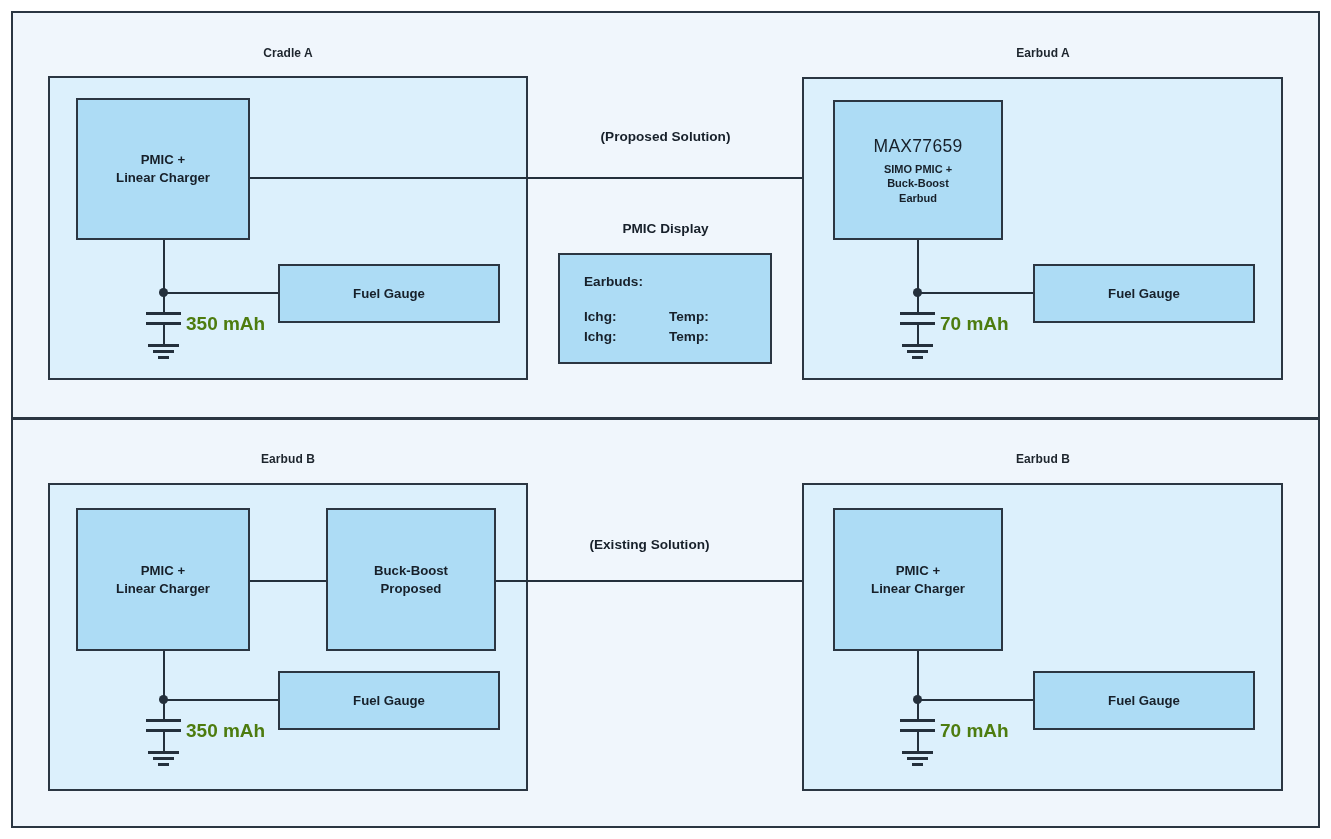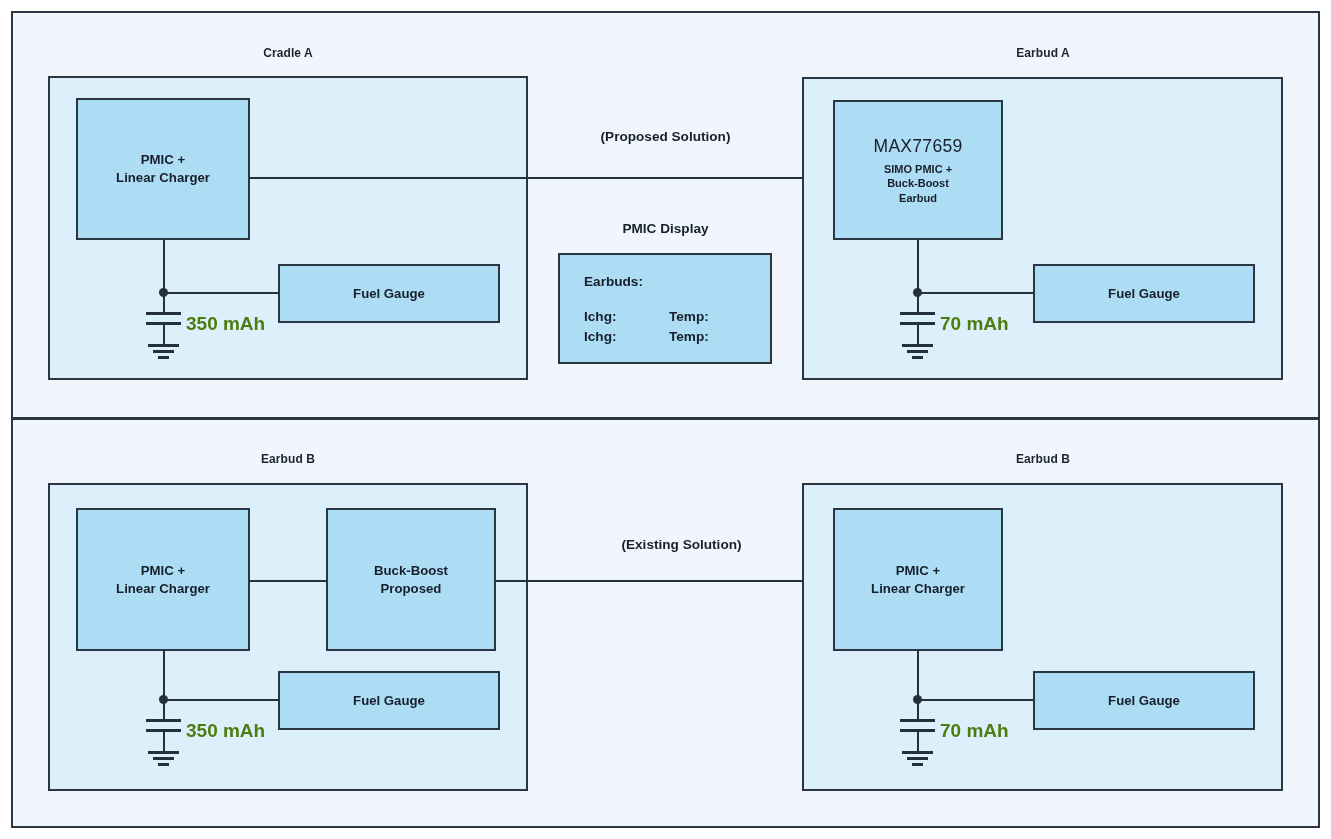--- a/index.html
+++ b/index.html
@@ -166,21 +166,21 @@
 
   <div class="blk" style="left:326px;top:508px;width:170px;height:143px;">
     <span class="lines">
       <span>Buck-Boost</span><br>
       <span>Proposed</span>
     </span>
   </div>
 
   <div class="wire-h" style="left:496px;top:580px;width:316px;"></div>
   <div class="arrow-head" style="left:806px;top:573px;"></div>
-  <div class="flow-label" style="left:584px;top:537px;width:195px;">(Existing Solution)</div>
+  <div class="flow-label" style="left:552px;top:537px;width:195px;">(Existing Solution)</div>
 
   <div class="wire-v" style="left:163px;top:651px;height:48px;"></div>
   <div class="node-dot" style="left:159px;top:695px;"></div>
   <div class="wire-h" style="left:163px;top:699px;width:115px;"></div>
   <div class="wire-v" style="left:163px;top:699px;height:20px;"></div>
   <div class="cap-plate-top" style="left:146px;top:719px;width:35px;"></div>
   <div class="cap-plate-bot" style="left:146px;top:729px;width:35px;"></div>
   <div class="wire-v" style="left:163px;top:729px;height:22px;"></div>
   <div class="gnd1" style="left:148px;top:751px;width:31px;"></div>
   <div class="gnd2" style="left:153px;top:757px;width:21px;"></div>

